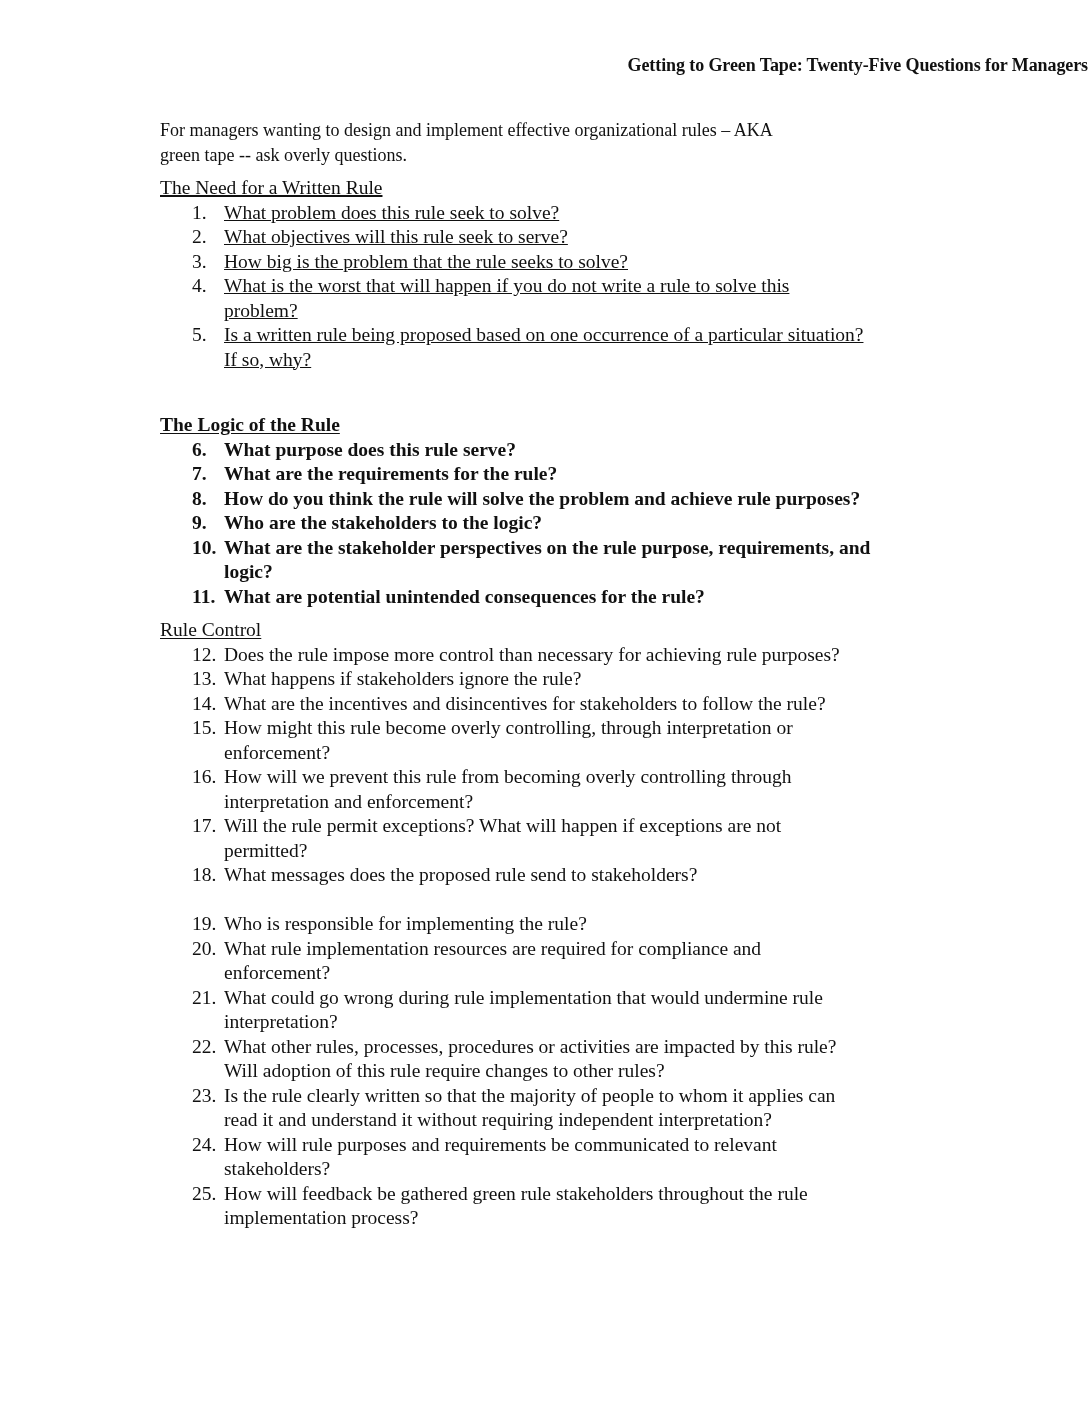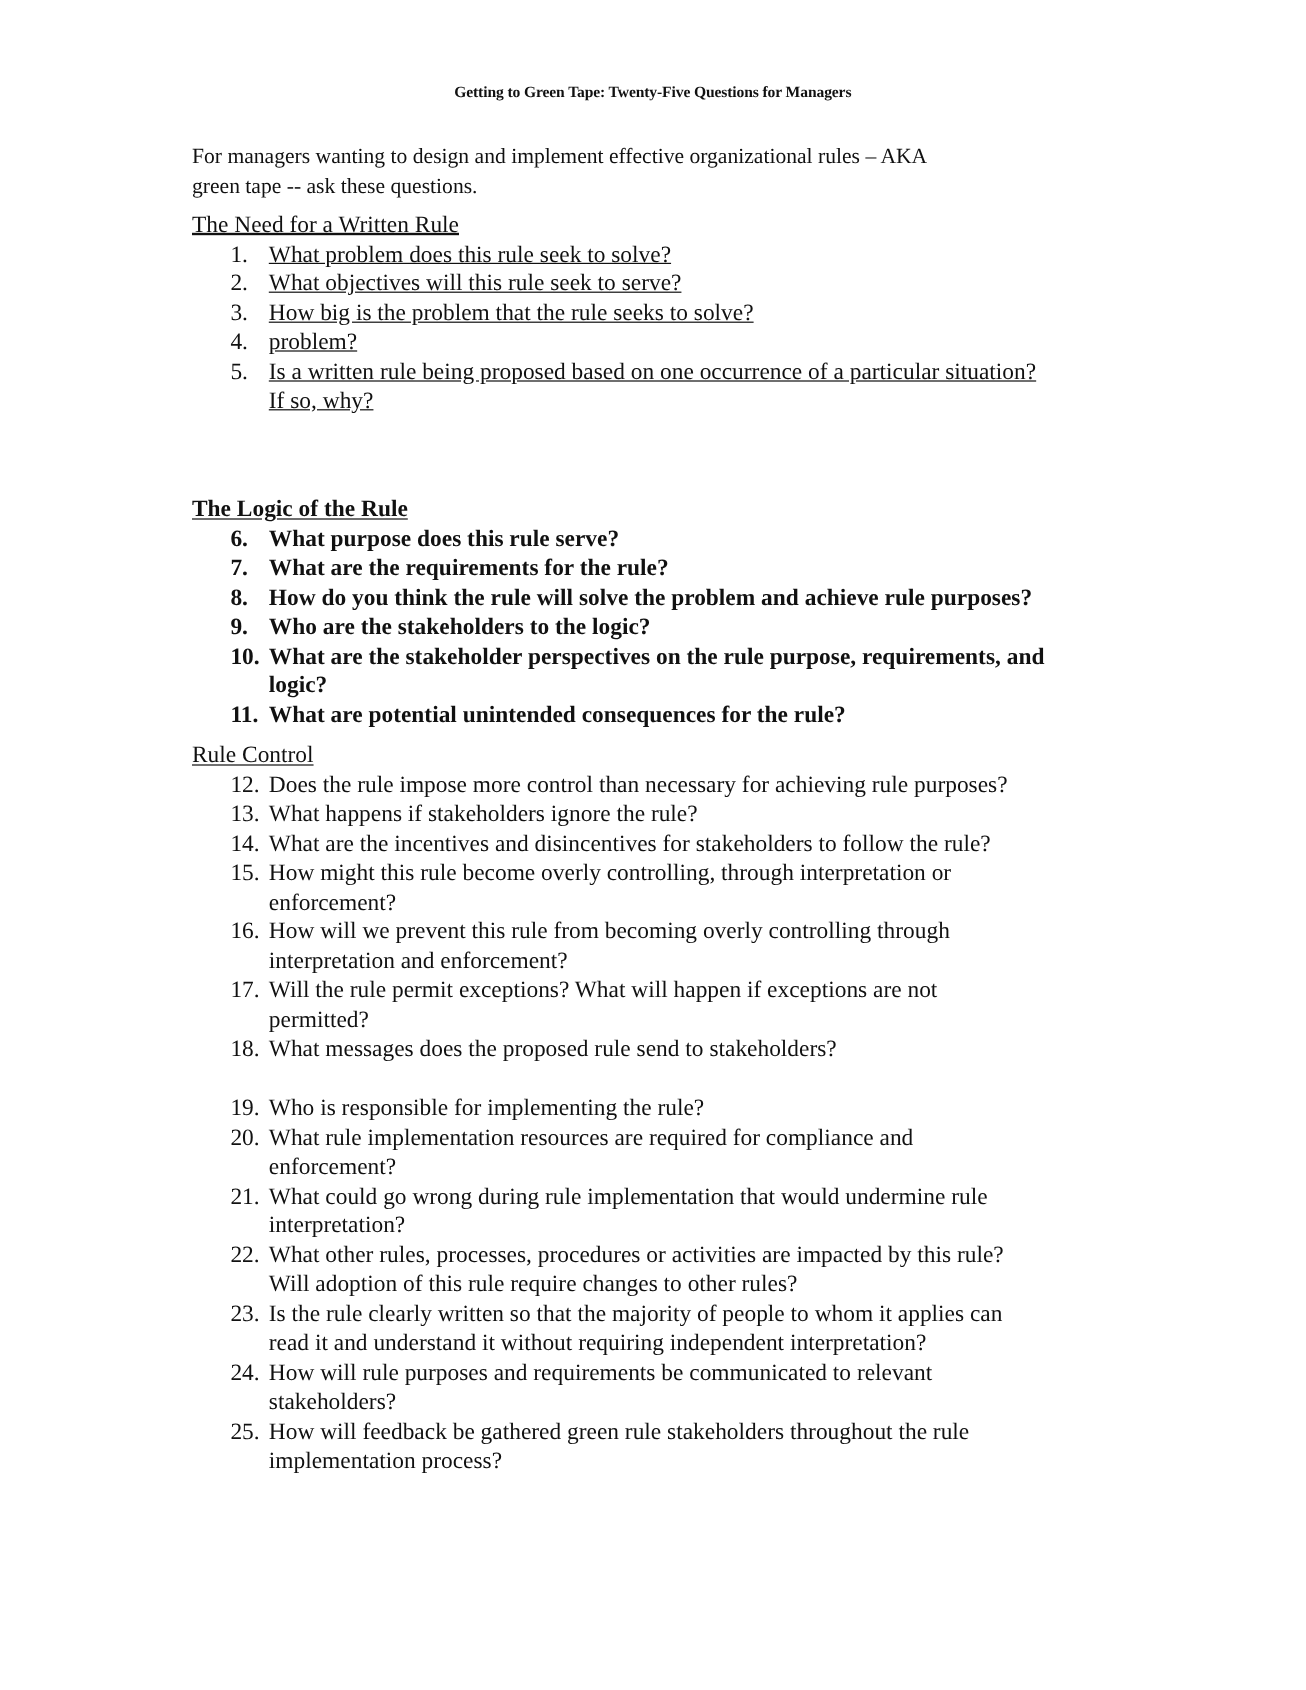--- a/index.html
+++ b/index.html
@@ -17,26 +17,26 @@
     }
     .page {
       position: absolute;
       left: 0;
       top: 0;
       width: 1088px;
       height: 1408px;
     }
     .title {
       position: absolute;
-      top: 64px;
+      top: 52px;
       left: 0;
       width: 1088px;
-      text-align: center;
+      text-align: right;
       font-weight: bold;
-      font-size: 13px;
+      font-size: 18px;
       line-height: 26px;
       letter-spacing: -0.1px;
     }
     .intro {
       position: absolute;
       top: 118px;
       left: 160px;
       width: 780px;
       font-size: 18px;
       line-height: 24.5px;
@@ -74,40 +74,41 @@
     .q-line { display: block; white-space: nowrap; }
   </style>
 </head>
 <body>
 
 <div class="page">
   <div class="title">Getting to Green Tape: Twenty-Five Questions for Managers</div>
 
   <div class="intro">
     <span class="line">For managers wanting to design and implement effective organizational rules – AKA</span>
-    <span class="line">green tape -- ask these questions.</span>
+    <span class="line">green tape -- ask overly questions.</span>
   </div>
 
   <div class="section" style="top:176px;text-decoration:underline;">
     <span class="section-heading">The Need for a Written Rule</span>
     <ol class="q-list">
       <li class="q-item">
         <span class="q-num">1.</span>
         <span class="q-line">What problem does this rule seek to solve?</span>
       </li>
       <li class="q-item">
         <span class="q-num">2.</span>
         <span class="q-line">What objectives will this rule seek to serve?</span>
       </li>
       <li class="q-item">
         <span class="q-num">3.</span>
         <span class="q-line">How big is the problem that the rule seeks to solve?</span>
       </li>
       <li class="q-item">
         <span class="q-num">4.</span>
+        <span class="q-line">What is the worst that will happen if you do not write a rule to solve this</span>
         <span class="q-line">problem?</span>
       </li>
       <li class="q-item">
         <span class="q-num">5.</span>
         <span class="q-line">Is a written rule being proposed based on one occurrence of a particular situation?</span>
         <span class="q-line">If so, why?</span>
       </li>
     </ol>
   </div>
 

